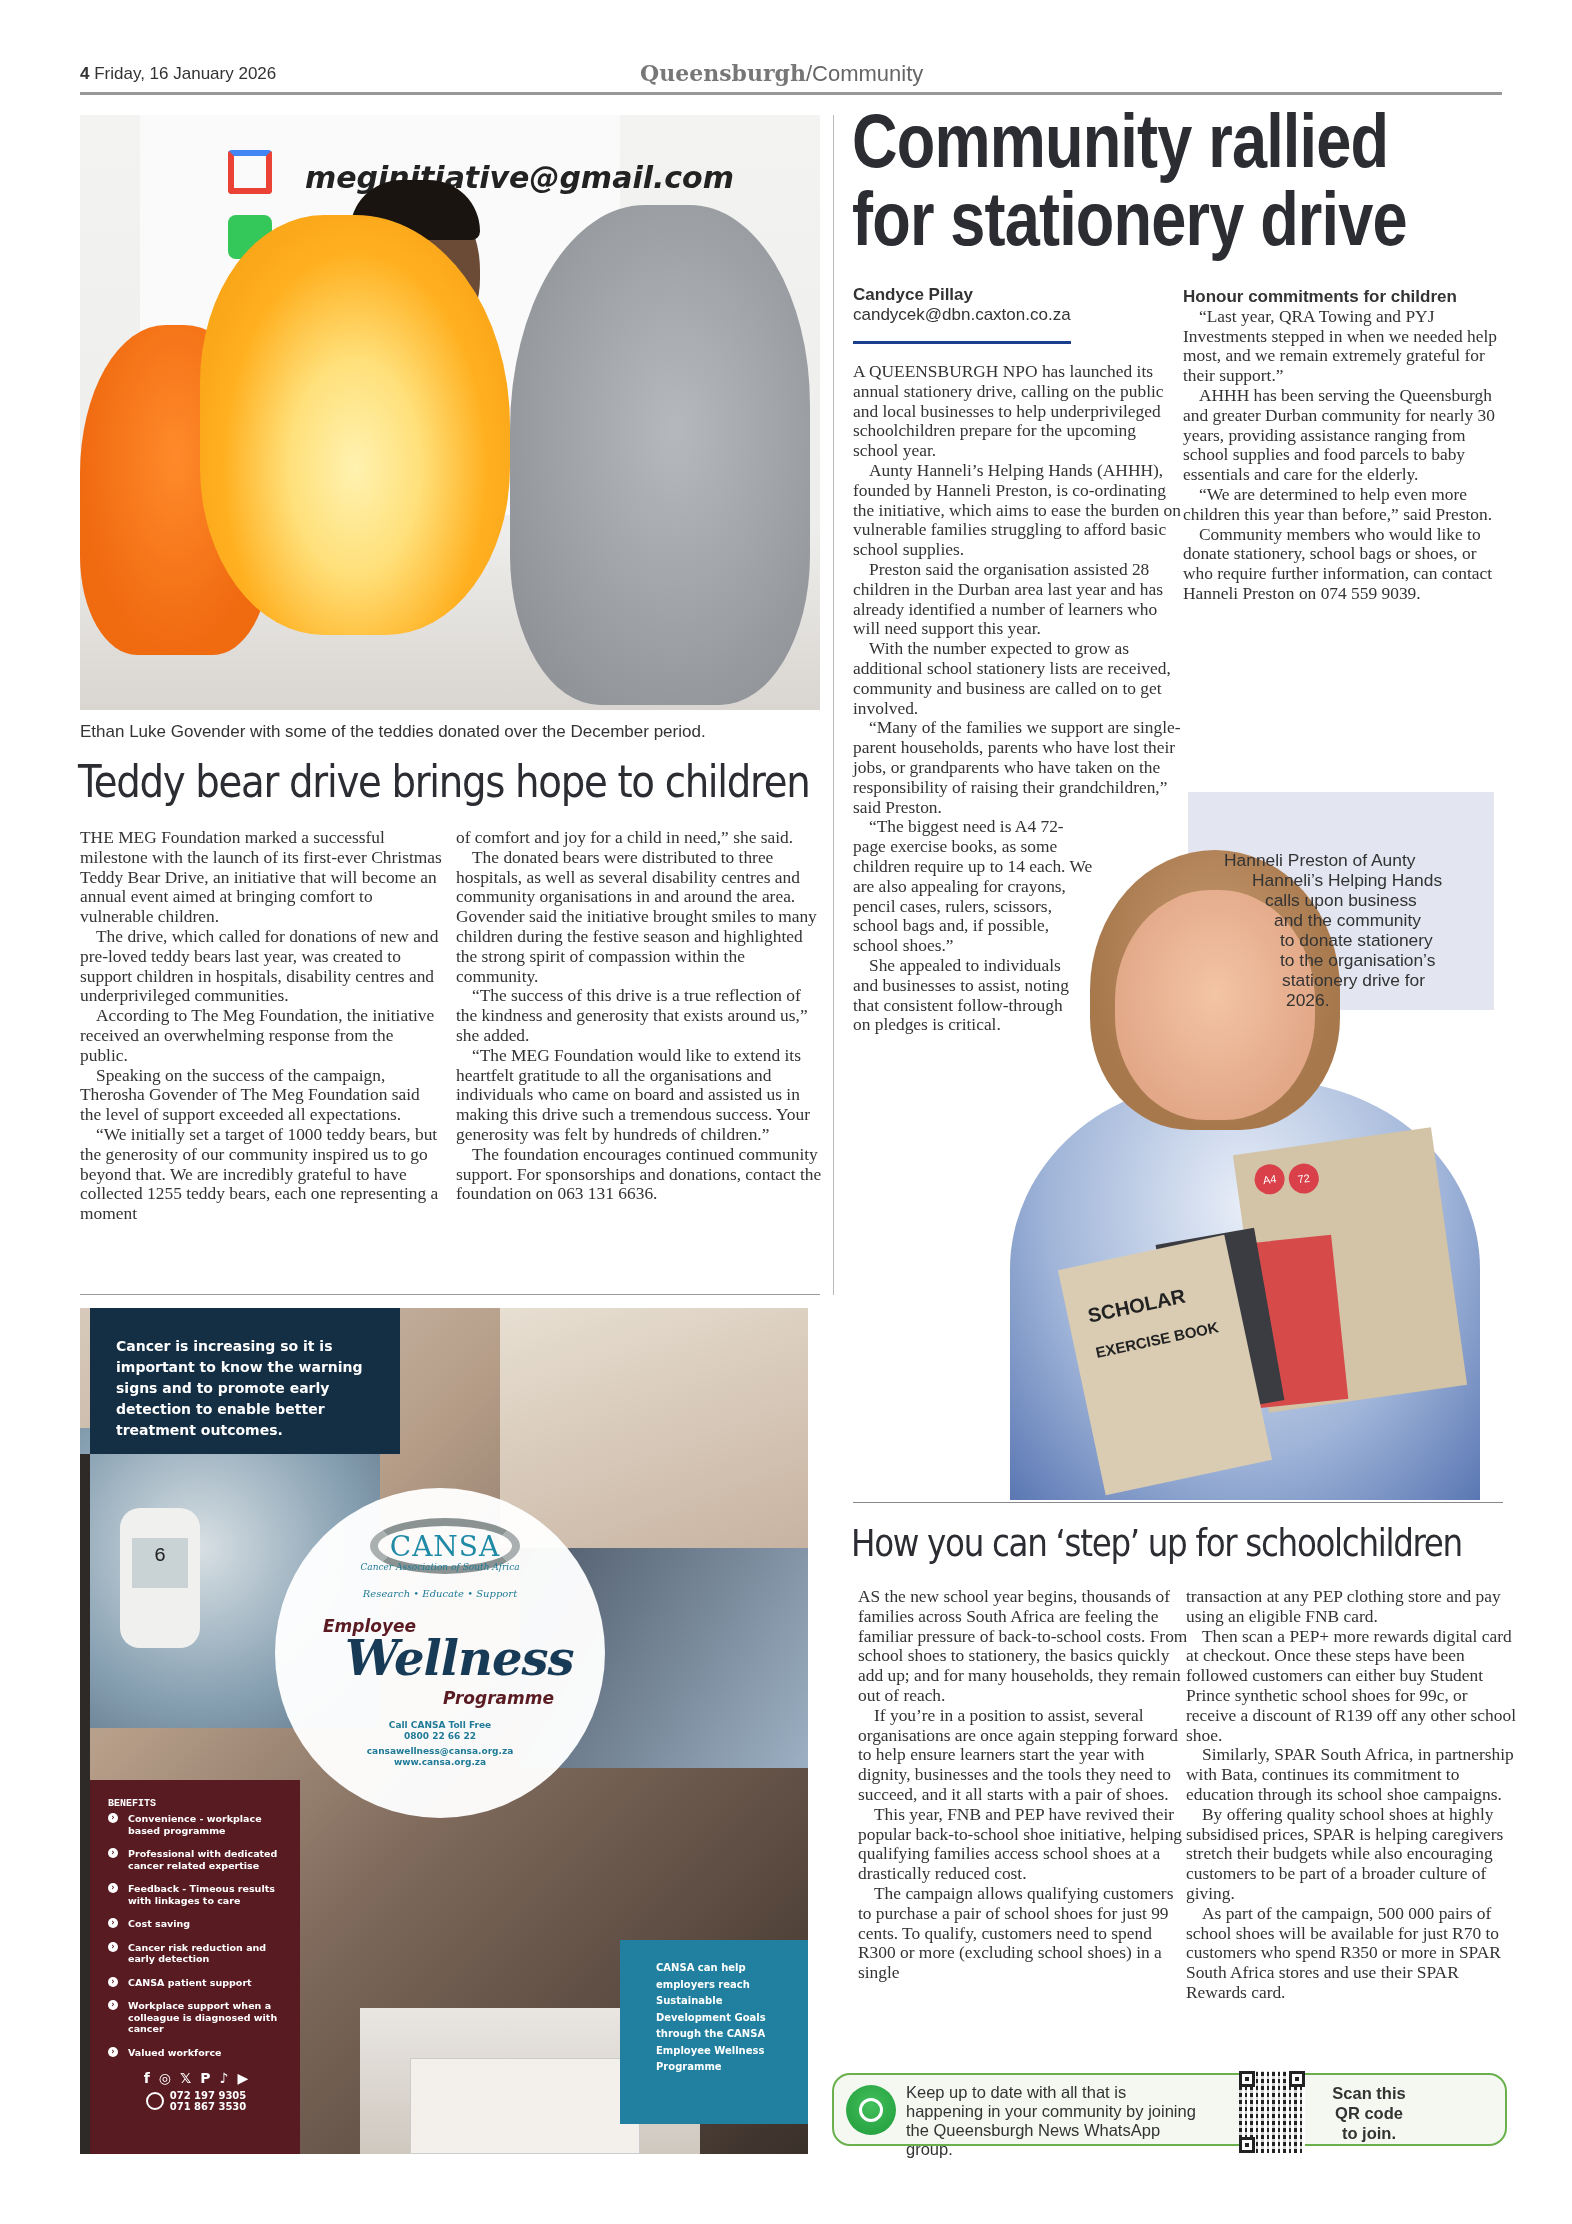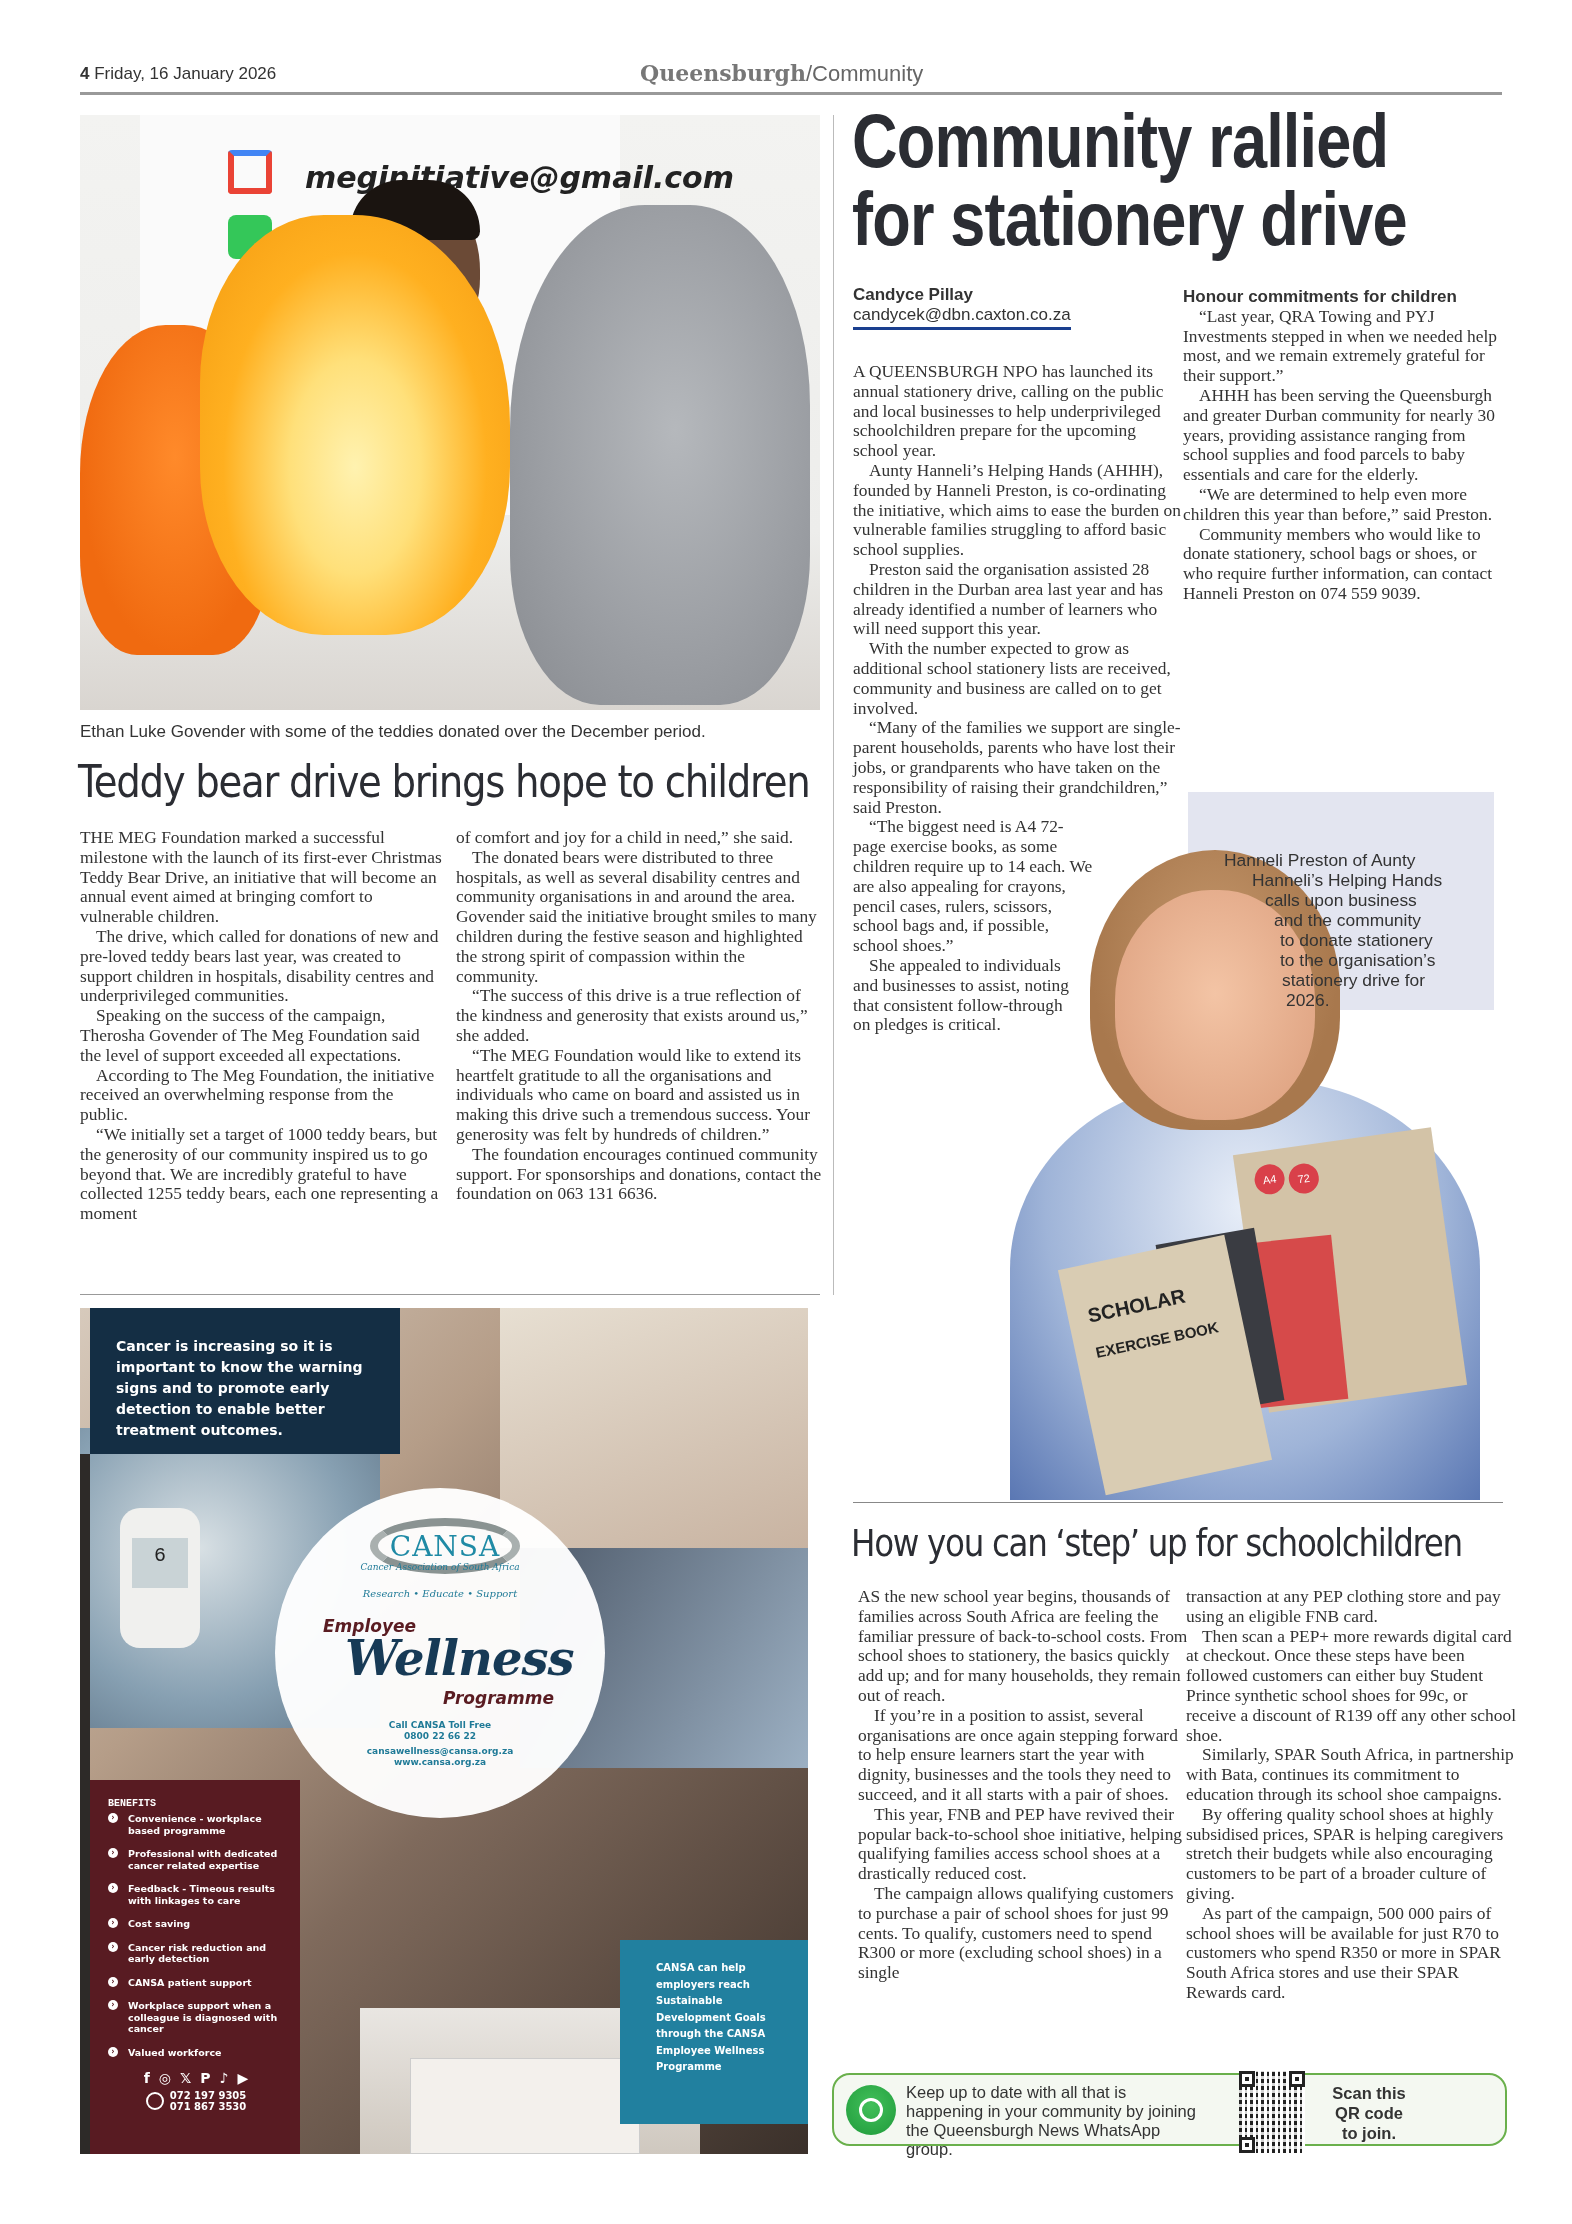--- a/index.html
+++ b/index.html
@@ -33,21 +33,21 @@
   .body-col p { text-indent: 0; }
   .body-col p + p { text-indent: 16px; }
   .teddy-col1 { left: 80px; top: 828px; width: 365px; }
   .teddy-col2 { left: 456px; top: 828px; width: 370px; }
 
   .section-rule-left { left: 80px; top: 1294px; width: 740px; height: 1px; background: #999; }
   .column-rule { left: 833px; top: 115px; width: 1px; height: 1180px; background: #bbb; }
 
   .main-headline { left: 852px; top: 102px; font-family: "Liberation Sans", sans-serif; font-weight: bold; font-size: 76px; line-height: 78px; color: #2b2d33; letter-spacing: -1px; transform: scaleX(0.83); transform-origin: left top; white-space: nowrap; }
   .byline-name { left: 853px; top: 285px; font-family: "Liberation Sans", sans-serif; font-weight: bold; font-size: 17px; color: #333; }
-  .byline-email { left: 853px; top: 305px; font-family: "Liberation Sans", sans-serif; font-size: 17px; color: #333; border-bottom: 3px solid #1a3f8f; padding-bottom: 2px; }
+  .byline-email { left: 853px; top: 305px; font-family: "Liberation Sans", sans-serif; font-size: 17px; color: #333; border-bottom: 3px solid #1a3f8f; padding-bottom: 16px; }
   .stat-col1 { left: 853px; top: 362px; width: 330px; }
   .stat-col2 { left: 1183px; top: 287px; width: 320px; }
   .subhead { font-family: "Liberation Sans", sans-serif; font-weight: bold; font-size: 17px; color: #333; text-indent: 0 !important; }
 
   .quote-box { left: 1188px; top: 792px; width: 306px; height: 218px; background: #e3e5f0; }
   .quote-text { font-family: "Liberation Sans", sans-serif; font-size: 17.4px; line-height: 19.8px; color: #333; margin-top: 19px; }
   .woman-photo { left: 1000px; top: 840px; width: 500px; height: 660px; }
   .woman-hair { left: 90px; top: 10px; width: 250px; height: 280px; background: radial-gradient(ellipse at 50% 40%, #c6996e 0%, #a8784d 70%); border-radius: 50% 50% 40% 40%; }
   .woman-face { left: 115px; top: 50px; width: 200px; height: 230px; background: radial-gradient(ellipse at 50% 45%, #f3c4a5 0%, #e0a584 80%); border-radius: 48% 48% 45% 45%; }
   .woman-body { left: 10px; top: 240px; width: 470px; height: 420px; background: radial-gradient(ellipse at 50% 30%, #e8eef8 0%, #9fb4d8 60%, #5a77b3 100%); border-radius: 45% 45% 0 0; }
@@ -134,22 +134,22 @@
   <div class="abs boy"></div>
   <div class="abs boy-hair"></div>
   <div class="abs toy-dragon"></div>
 </div>
 <div class="abs caption teddy-caption">Ethan Luke Govender with some of the teddies donated over the December period.</div>
 <div class="abs headline-light teddy-headline">Teddy bear drive brings hope to children</div>
 
 <div class="abs body-col teddy-col1">
   <p>THE MEG Foundation marked a successful milestone with the launch of its first-ever Christmas Teddy Bear Drive, an initiative that will become an annual event aimed at bringing comfort to vulnerable children.</p>
   <p>The drive, which called for donations of new and pre-loved teddy bears last year, was created to support children in hospitals, disability centres and underprivileged communities.</p>
+  <p>According to The Meg Foundation, the initiative received an overwhelming response from the public.</p>
   <p>Speaking on the success of the campaign, Therosha Govender of The Meg Foundation said the level of support exceeded all expectations.</p>
-  <p>According to The Meg Foundation, the initiative received an overwhelming response from the public.</p>
   <p>“We initially set a target of 1000 teddy bears, but the generosity of our community inspired us to go beyond that. We are incredibly grateful to have collected 1255 teddy bears, each one representing a moment</p>
 </div>
 <div class="abs body-col teddy-col2">
   <p>of comfort and joy for a child in need,” she said.</p>
   <p>The donated bears were distributed to three hospitals, as well as several disability centres and community organisations in and around the area. Govender said the initiative brought smiles to many children during the festive season and highlighted the strong spirit of compassion within the community.</p>
   <p>“The success of this drive is a true reflection of the kindness and generosity that exists around us,” she added.</p>
   <p>“The MEG Foundation would like to extend its heartfelt gratitude to all the organisations and individuals who came on board and assisted us in making this drive such a tremendous success. Your generosity was felt by hundreds of children.”</p>
   <p>The foundation encourages continued community support. For sponsorships and donations, contact the foundation on 063 131 6636.</p>
 </div>
 <div class="abs section-rule-left"></div>

